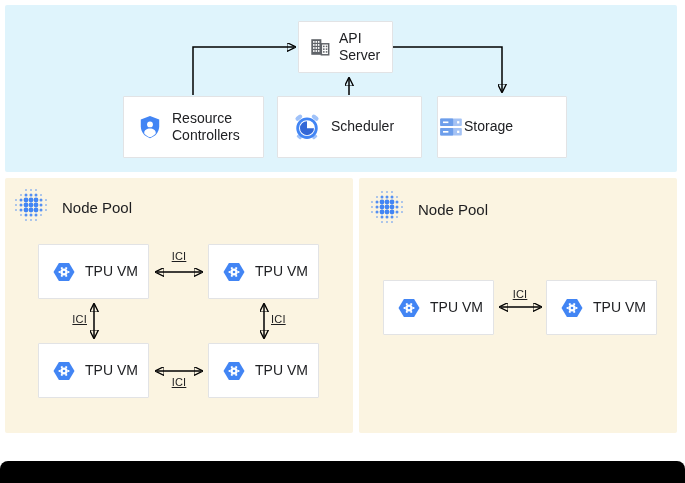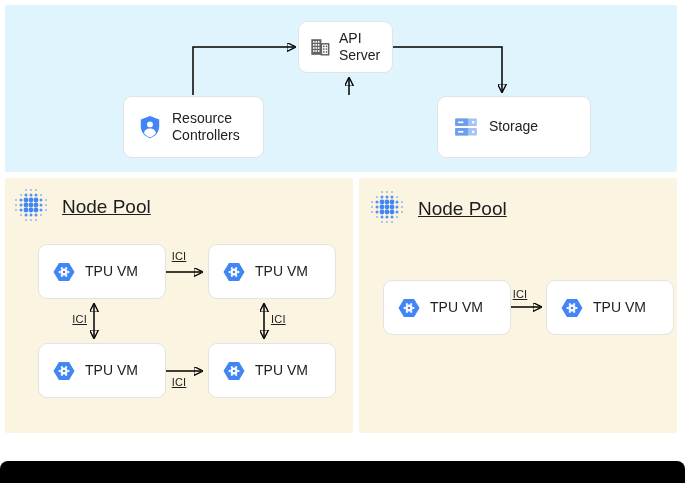--- a/index.html
+++ b/index.html
@@ -10,36 +10,36 @@
   }
   .region{position:absolute;border-radius:2px;}
   .cp-region{left:5px;top:5px;width:672px;height:167px;background:#DFF4FC;}
   .pool-left{left:5px;top:178px;width:348px;height:255px;background:#FBF4E1;}
   .pool-right{left:359px;top:178px;width:318px;height:255px;background:#FBF4E1;}
   .cp-title{
     position:absolute;left:10px;top:17px;width:100px;text-align:center;
     font-size:15px;line-height:1.32;color:#1d1d1f;white-space:pre-line;
   }
   .box{
-    position:absolute;background:#fff;border:1px solid #E2E3E5;border-radius:9px;
+    position:absolute;background:#fff;border:1px solid #E2E3E5;border-radius:1px;
     display:flex;align-items:center;box-sizing:border-box;
   }
   .box .icon{flex:0 0 auto;display:flex;align-items:center;justify-content:center;}
   .box .lbl{font-size:14px;line-height:1.25;color:#202124;}
   .b-api{left:298px;top:21px;width:95px;height:52px;padding-left:10px;gap:8px;}
   .b-rc{left:123px;top:96px;width:141px;height:62px;padding-left:13px;gap:9px;}
   .b-sched{left:277px;top:96px;width:145px;height:62px;padding-left:15px;gap:10px;}
-  .b-store{left:437px;top:96px;width:154px;height:62px;padding-left:15px;gap:10px;}
-  .tpu-box{width:128px;height:55px;padding-left:13px;gap:9px;}
+  .b-store{left:437px;top:96px;width:130px;height:62px;}
+  .tpu-box{width:111px;height:55px;padding-left:13px;gap:9px;}
   .tpu-1{left:38px;top:244px;} .tpu-2{left:208px;top:244px;}
   .tpu-3{left:38px;top:343px;} .tpu-4{left:208px;top:343px;}
   .tpu-5{left:383px;top:280px;} .tpu-6{left:546px;top:280px;}
   .pool-header{position:absolute;display:flex;align-items:center;gap:14px;}
   .ph-left{left:14px;top:188px;} .ph-right{left:370px;top:190px;}
-  .pool-header .lbl{font-size:19px;color:#1d1d1f;text-decoration:underline;}
+  .pool-header .lbl{font-size:15px;color:#1d1d1f;}
   .ici{
     position:absolute;width:40px;font-size:11px;color:#1d1d1f;letter-spacing:.2px;text-decoration:underline;
   }
   .ici-c{text-align:center;} .ici-r{text-align:right;} .ici-l{text-align:left;}
   .ici-1{left:159px;top:250px;} .ici-2{left:47px;top:313px;}
   .ici-3{left:271px;top:313px;} .ici-4{left:159px;top:376px;}
   .ici-5{left:500px;top:288px;}
   .arrows{position:absolute;left:0;top:0;width:685px;height:483px;pointer-events:none;}
   .arrows path{stroke:#000;stroke-width:1.5;fill:none;}
   .bottom-bar{
@@ -113,20 +113,35 @@
     <span class="icon">
       <svg width="26" height="26" viewBox="0 0 24 24">
         <path d="M12 1.8 L20.5 5.1 V11.4 C20.5 16.8 17 20.7 12 22.4 C7 20.7 3.5 16.8 3.5 11.4 V5.1 Z" fill="#4285F4"></path>
         <circle cx="12" cy="9.6" r="2.7" fill="#fff"></circle>
         <path d="M12 13.4 c3 0 5.3 1.6 5.3 3.7 v0.8 c-1.4 1.6 -3.2 2.9 -5.3 3.6 c-2.1 -0.7 -3.9 -2 -5.3 -3.6 v-0.8 c0 -2.1 2.3 -3.7 5.3 -3.7 Z" fill="#fff"></path>
       </svg>
     </span>
     <span class="lbl">Resource Controllers</span>
   </div>
 
+  <div class="box b-sched">
+    <span class="icon">
+      <svg width="28" height="28" viewBox="0 0 24 24">
+        <g fill="#A0C2F9">
+          <rect x="1.8" y="2.2" width="6.4" height="3.6" rx="1.8" transform="rotate(-38 5 4)"></rect>
+          <rect x="15.8" y="2.2" width="6.4" height="3.6" rx="1.8" transform="rotate(38 19 4)"></rect>
+          <rect x="3" y="19.4" width="4.6" height="2.4" rx="1.2" transform="rotate(38 5.3 20.6)"></rect>
+          <rect x="16.4" y="19.4" width="4.6" height="2.4" rx="1.2" transform="rotate(-38 18.7 20.6)"></rect>
+        </g>
+        <circle cx="12" cy="13" r="8" fill="#fff" stroke="#4285F4" stroke-width="2.4"></circle>
+        <path d="M12 13 L18 13 A6 6 0 1 1 12 7 Z" fill="#3367D6"></path>
+      </svg>
+    </span>
+    <span class="lbl">Scheduler</span>
+  </div>
 
   <div class="box b-store">
     <span class="icon">
       <svg width="26" height="26" viewBox="0 0 24 24">
         <rect x="2" y="4.2" width="20" height="6.8" rx="0.8" fill="#A4C2F4"></rect>
         <rect x="2" y="4.2" width="12" height="6.8" rx="0.8" fill="#6D9EEB"></rect>
         <rect x="4.6" y="6.9" width="5" height="1.5" fill="#fff"></rect>
         <rect x="17.6" y="6.6" width="2.1" height="2.1" fill="#fff"></rect>
         <rect x="2" y="13" width="20" height="6.8" rx="0.8" fill="#A4C2F4"></rect>
         <rect x="2" y="13" width="12" height="6.8" rx="0.8" fill="#6D9EEB"></rect>

